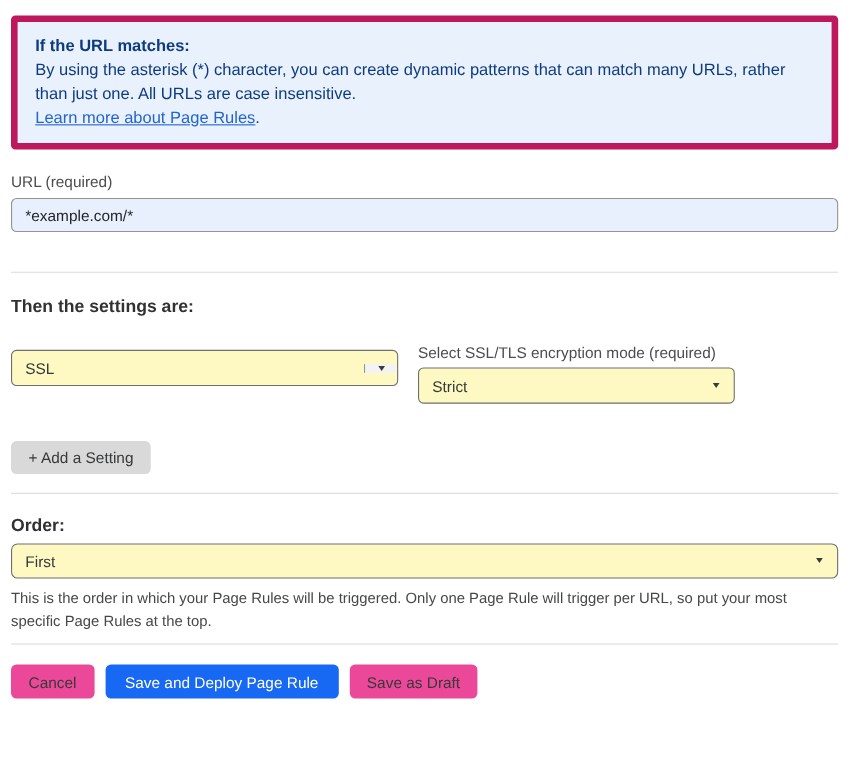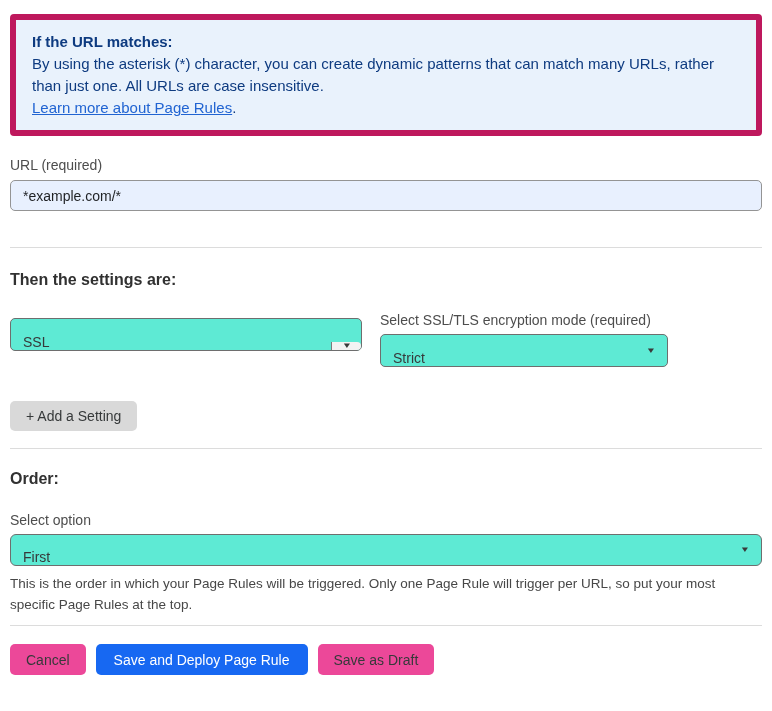--- a/index.html
+++ b/index.html
@@ -69,22 +69,22 @@
   .settings-row { display: flex; gap: 18px; margin-top: 23px; }
   .setting-col-1 { width: 352px; }
   .setting-col-2 { width: 288px; }
   .setting-col .field-label { margin-top: 0; }
 
   .selectbox {
     margin-top: 6px;
     height: 33px;
     border: 1px solid #6e6e6e;
     border-radius: 5px;
-    background: #5eead4;
-    display: flex; align-items: flex-end;
+    background: #fef9c3;
+    display: flex; align-items: center;
     font-size: 14px; color: #36393a;
     cursor: pointer;
     position: relative;
   }
   .selectbox .select-value {
     flex: 1; display: flex; align-items: center;
     padding-left: 12px;
   }
   .select-arrow-segment {
     width: 30px;
@@ -178,21 +178,20 @@
       </div>
     </div>
   </div>
 
   <button class="add-setting-btn">+ Add a Setting</button>
 
   <hr class="divider divider-2">
 
   <h2 class="section-heading order">Order:</h2>
 
-  <label class="field-label order-select-label">Select option</label>
   <div class="selectbox plain full">
     <div class="select-value">First</div>
     <div class="select-arrow-free">
       <span class="arrow-glyph">▼</span>
     </div>
   </div>
 
   <p class="help-text">This is the order in which your Page Rules will be triggered. Only one Page Rule will trigger per URL, so put your most specific Page Rules at the top.</p>
 
   <hr class="divider divider-3">

